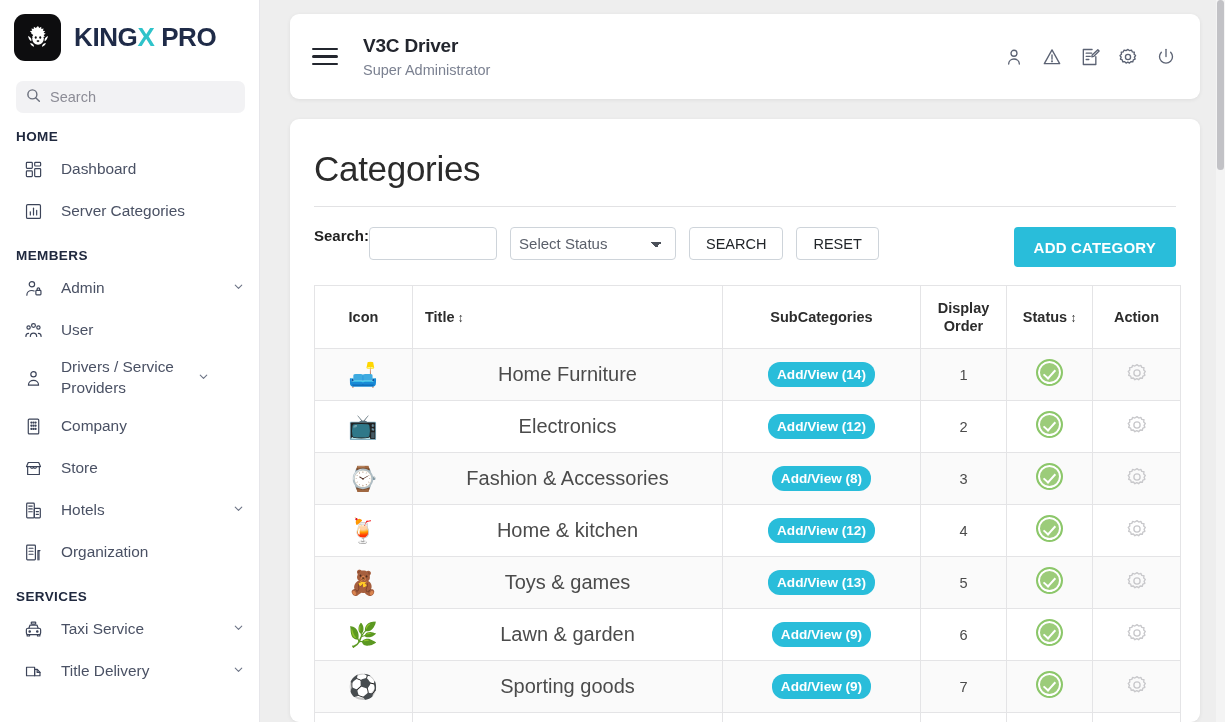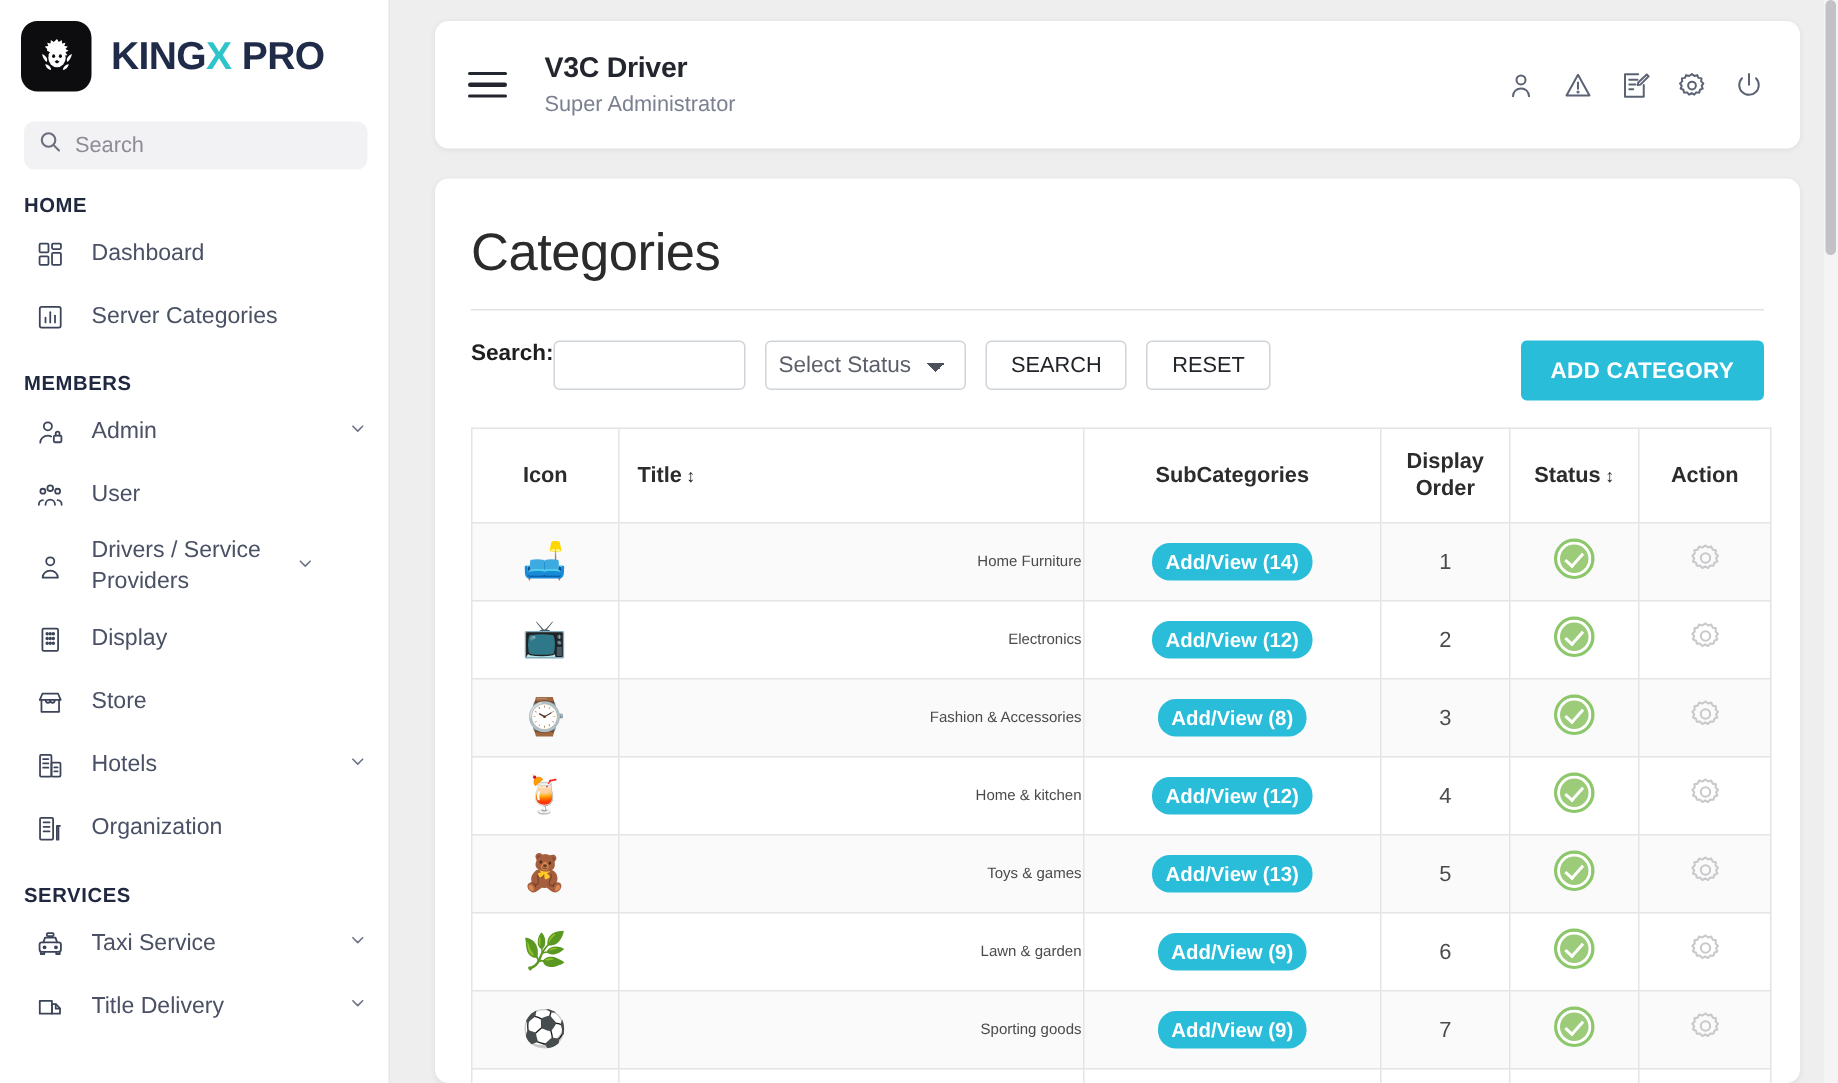--- a/index.html
+++ b/index.html
@@ -128,21 +128,21 @@
     display: flex; 
     margin-top: 20px;
   }
   .sl { font-size: 15px; font-weight: 700; color: #1f1f1f; }
   .inp {
     width: 128px; height: 33px;
     border: 1px solid #ced4da; border-radius: 4px;
     background: #fff; margin-left: 0;
   }
   .sel {
-    height: 33px; width: 134px;
+    height: 33px; width: 166px;
     border: 1px solid #ced4da; border-radius: 4px;
     background: #fff; margin-left: 13px;
     font-size: 15px; color: #5a5f6a;
     padding: 0 8px;
     font-family: "Liberation Sans", sans-serif;
     appearance: none; -webkit-appearance: none;
     background-image:
       linear-gradient(45deg, transparent 50%, #4b5059 50%),
       linear-gradient(135deg, #4b5059 50%, transparent 50%);
     background-position: calc(100% - 19px) 14px, calc(100% - 13px) 14px;
@@ -179,22 +179,22 @@
     text-align: center;
     vertical-align: middle;
   }
   table.grid th {
     font-size: 14.5px; font-weight: 700; color: #2c2c2c;
     padding: 13px 6px; line-height: 1.25;
   }
   table.grid th.left { text-align: left; padding-left: 12px; }
   table.grid td { height: 52px; }
   table.grid td.title {
-    text-align: right; 
-    font-size: 10px; color: #4b4b4b;
+    text-align: center; 
+    font-size: 20px; color: #4b4b4b;
   }
   table.grid tbody tr:nth-child(odd) { background: #fafafa; }
   table.grid tbody tr:nth-child(even) { background: #ffffff; }
   .emoji { font-size: 24px; line-height: 1; }
   .pill {
     display: inline-block;
     background: #29bdda; color: #fff;
     font-size: 13.6px; font-weight: 700;
     padding: 5px 9px; border-radius: 12px;
     cursor: pointer; white-space: nowrap;
@@ -334,21 +334,21 @@
             <circle cx="12" cy="7" r=".7" fill="#3c4459"></circle>
             <circle cx="14.6" cy="7" r=".7" fill="#3c4459"></circle>
             <circle cx="9.4" cy="11" r=".7" fill="#3c4459"></circle>
             <circle cx="12" cy="11" r=".7" fill="#3c4459"></circle>
             <circle cx="14.6" cy="11" r=".7" fill="#3c4459"></circle>
             <circle cx="9.4" cy="15" r=".7" fill="#3c4459"></circle>
             <circle cx="12" cy="15" r=".7" fill="#3c4459"></circle>
             <circle cx="14.6" cy="15" r=".7" fill="#3c4459"></circle>
           </svg>
         </span>
-        <span class="lbl">Display</span>
+        <span class="lbl">Company</span>
       </div>
       <div class="side-item">
         <span class="ic">
           <svg width="19" height="19" viewBox="0 0 24 24" fill="none" stroke="#3c4459" stroke-width="1.5" stroke-linecap="round" stroke-linejoin="round">
             <path d="M3.2 9.6 5.4 4.4h13.2l2.2 5.2z"></path>
             <path d="M4.6 9.6v10h14.8v-10"></path>
             <path d="M8.2 9.6a1.9 2.4 0 0 0 3.8 0M12 9.6a1.9 2.4 0 0 0 3.8 0"></path>
           </svg>
         </span>
         <span class="lbl">Store</span>

